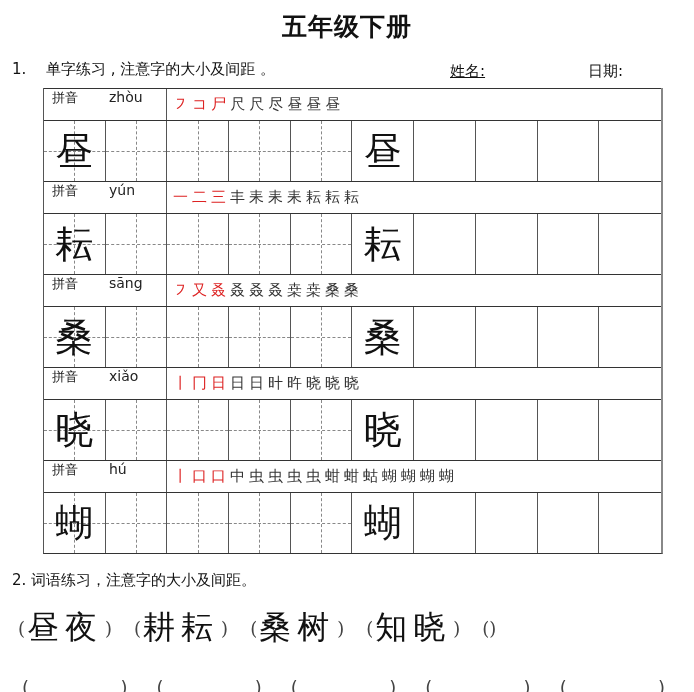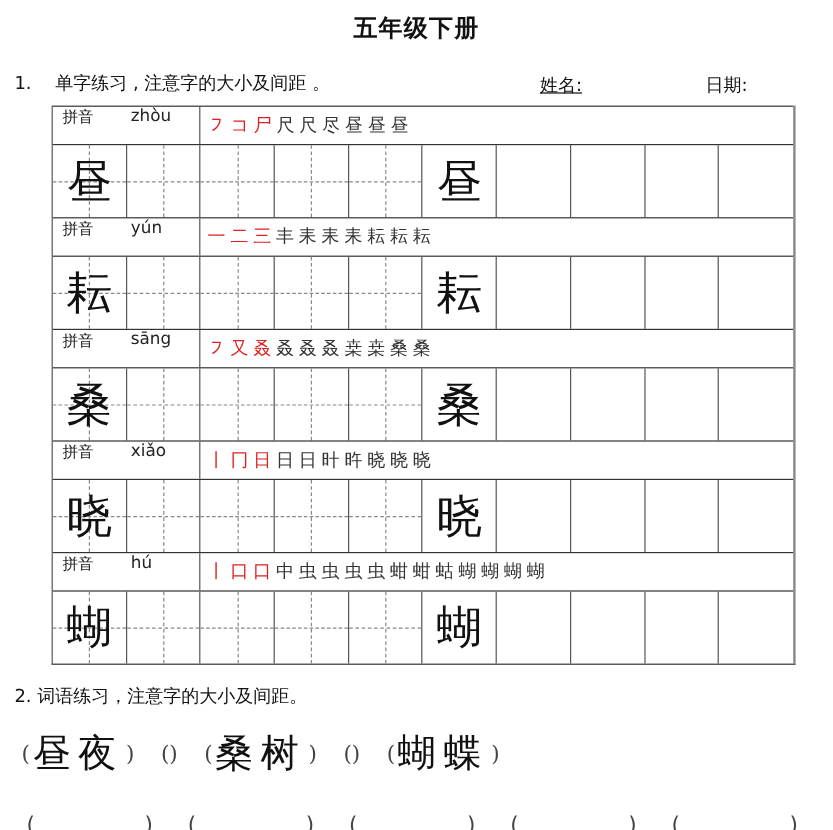--- a/index.html
+++ b/index.html
@@ -2,21 +2,21 @@
 <html><head>
 <meta charset="utf-8">
 <style>
   html, body { margin: 0; padding: 0; background: #ffffff; }
   body {
     width: 694px; height: 692px; overflow: hidden; position: relative;
     font-family: "DejaVu Sans", "Liberation Sans", sans-serif; color: #111;
   }
   .title {
     position: absolute; left: 0; width: 694px; top: 10px; text-align: center;
-    font-size: 20px; font-weight: bold; letter-spacing: 1px; color: #111;
+    font-size: 25px; font-weight: bold; letter-spacing: 1px; color: #111;
   }
   .q1 {
     position: absolute; left: 12px; top: 60px; font-size: 15px; color: #111;
   }
   .q1 .num { display: inline-block; width: 34px; }
   .name-label { position: absolute; left: 450px; top: 62px; font-size: 15px; text-decoration: underline; }
   .date-label { position: absolute; left: 588px; top: 62px; font-size: 15px; }
 
   .grid {
     position: absolute; left: 43px; top: 88px; width: 617px;
@@ -267,34 +267,35 @@
 <div class="q2">2. 词语练习，注意字的大小及间距。</div>
 
 <div class="words" id="words">
     <div class="word">
       <span class="paren">(</span>
       <span class="w">昼夜</span>
       <span class="paren">)</span>
     </div>
     <div class="word">
       <span class="paren">(</span>
+      <span class="w">耕耘</span>
       <span class="paren">)</span>
     </div>
     <div class="word">
       <span class="paren">(</span>
       <span class="w">桑树</span>
       <span class="paren">)</span>
     </div>
     <div class="word">
       <span class="paren">(</span>
-      <span class="paren">)</span>
-    </div>
-    <div class="word">
-      <span class="paren">(</span>
-      <span class="w">蝴蝶</span>
+      <span class="w">知晓</span>
+      <span class="paren">)</span>
+    </div>
+    <div class="word">
+      <span class="paren">(</span>
       <span class="paren">)</span>
     </div>
   </div>
 <div class="blanks" id="blanks">
     <div class="blank">
       <span>(</span>
       <span>)</span>
     </div>
     <div class="blank">
       <span>(</span>

